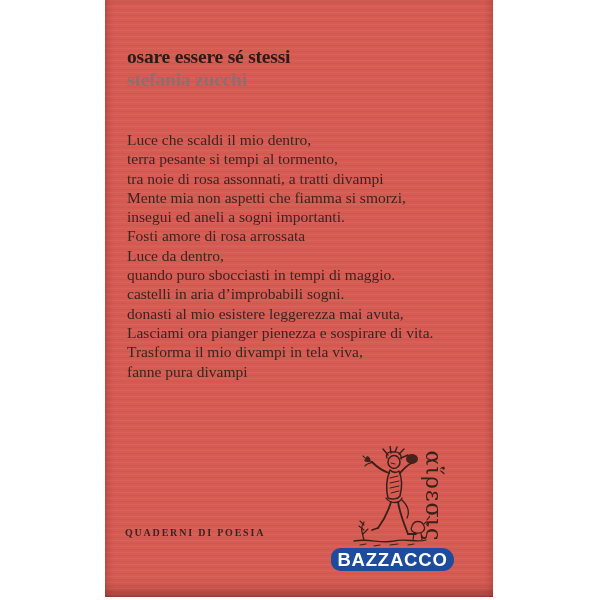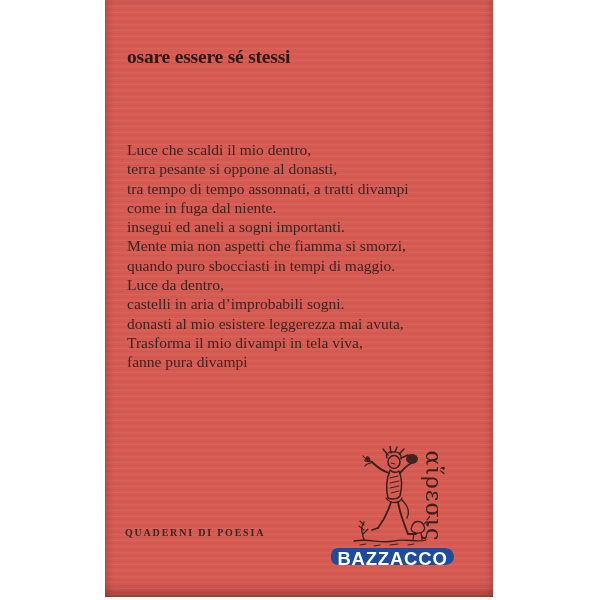--- a/index.html
+++ b/index.html
@@ -12,56 +12,58 @@
                     inset 0 -12px 14px -9px rgba(70,12,10,.5);}
   .cover::before{content:"";position:absolute;inset:0;pointer-events:none;
          background:repeating-linear-gradient(180deg,
             rgba(255,226,214,.06) 0 1px, rgba(0,0,0,0) 1px 3px,
             rgba(120,28,24,.05) 3px 4px, rgba(0,0,0,0) 4px 6px);}
   .title{position:absolute;left:22px;top:46px;font-size:19.5px;font-weight:700;
          color:var(--title,#2b1b18);letter-spacing:-.2px;text-align:center;}
   .author{position:absolute;left:22px;top:69px;font-size:19.5px;font-weight:700;
          color:var(--author,#8a716c);letter-spacing:-.2px;}
   .poem{position:absolute;left:22px;top:130px;font-size:15.5px;line-height:19.3px;
-         color:var(--poem,#3c2420);margin-top:10px;}
+         color:var(--poem,#3c2420);}
   .series{position:absolute;left:20px;top:527px;font-size:10px;font-weight:700;
          letter-spacing:1.8px;color:var(--poem,#3c2420);}
-  .logo-box{position:absolute;left:226px;top:548px;width:123px;height:17px;
+  .logo-box{position:absolute;left:226px;top:548px;width:123px;height:23px;
          background:var(--pub-bg,#1e4c9c);border-radius:11px 14px 13px 11px;
-         display:flex;align-items:flex-start;justify-content:center;}
+         display:flex;align-items:flex-end;justify-content:center;}
   .logo-text{font-family:"Liberation Sans",sans-serif;font-weight:700;font-size:18.5px;
          letter-spacing:.8px;color:var(--pub-fg,#ffffff);}
   .imprint-illustration{position:absolute;left:245px;top:446px;width:80px;height:102px;}
   .imprint-illustration path,.imprint-illustration ellipse{stroke:var(--ink,#3a2018);fill:none;
          stroke-linecap:round;stroke-linejoin:round;}
   .imprint-illustration .blob{fill:var(--ink,#3a2018);stroke:none;opacity:.92;}
   .greek{position:absolute;left:278px;top:482px;width:100px;height:28px;
          transform:rotate(90deg);transform-origin:center;
          font-family:"DejaVu Serif",serif;font-size:22px;letter-spacing:1px;
          color:var(--ink,#3a2018);text-align:center;white-space:nowrap;line-height:28px;}
 </style>
 </head>
 <body>
 
 <div class="page">
   <div class="cover">
 
     <div class="title">osare essere sé stessi</div>
+    <div class="author">stefania zucchi</div>
 
     <div class="poem">
         <div>Luce che scaldi il mio dentro,</div>
-        <div>terra pesante si oppone al donasti,</div>
-        <div>tra tempo di tempo assonnati, a tratti divampi</div>
-        <div>come in fuga dal niente.</div>
+        <div>terra pesante si tempi al tormento,</div>
+        <div>tra noie di rosa assonnati, a tratti divampi</div>
+        <div>Mente mia non aspetti che fiamma si smorzi,</div>
         <div>insegui ed aneli a sogni importanti.</div>
-        <div>Mente mia non aspetti che fiamma si smorzi,</div>
+        <div>Fosti amore di rosa arrossata</div>
+        <div>Luce da dentro,</div>
         <div>quando puro sbocciasti in tempi di maggio.</div>
-        <div>Luce da dentro,</div>
         <div>castelli in aria d’improbabili sogni.</div>
         <div>donasti al mio esistere leggerezza mai avuta,</div>
+        <div>Lasciami ora pianger pienezza e sospirare di vita.</div>
         <div>Trasforma il mio divampi in tela viva,</div>
         <div>fanne pura divampi</div>
       </div>
 
     <div class="series">QUADERNI DI POESIA</div>
 
     <svg class="imprint-illustration" viewBox="0 0 80 102" xmlns="http://www.w3.org/2000/svg">
 
       <path d="M38 9 L33 3" stroke-width="1.4"></path>
       <path d="M41 7 L40 0" stroke-width="1.4"></path>

